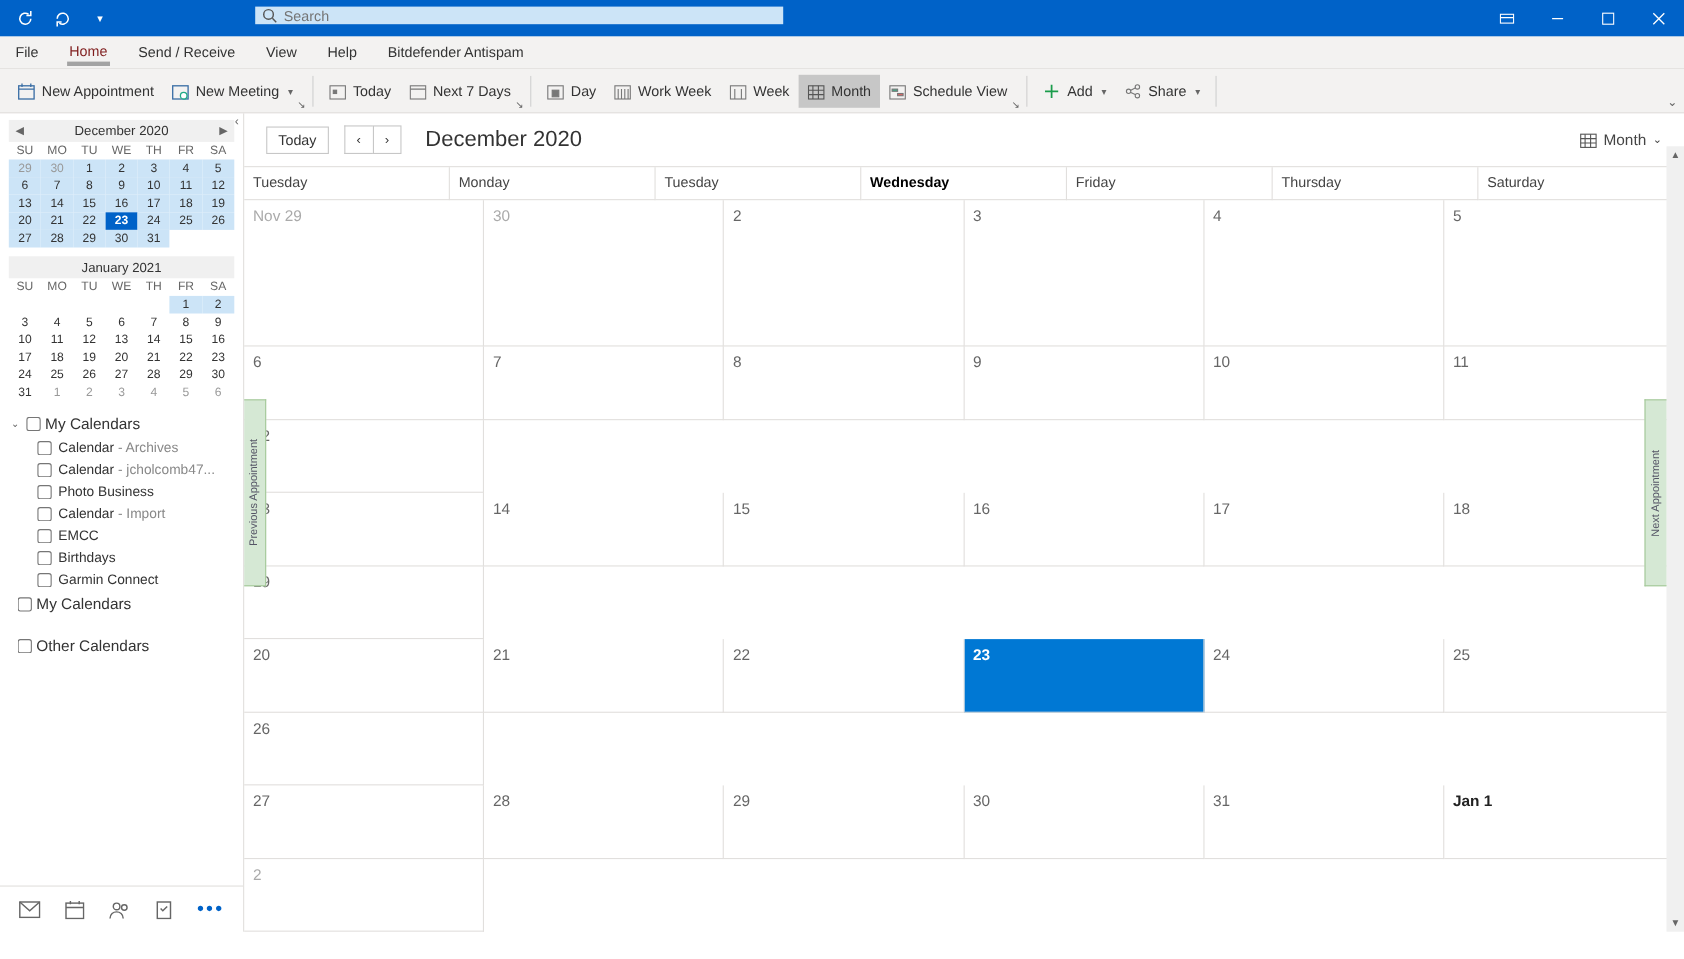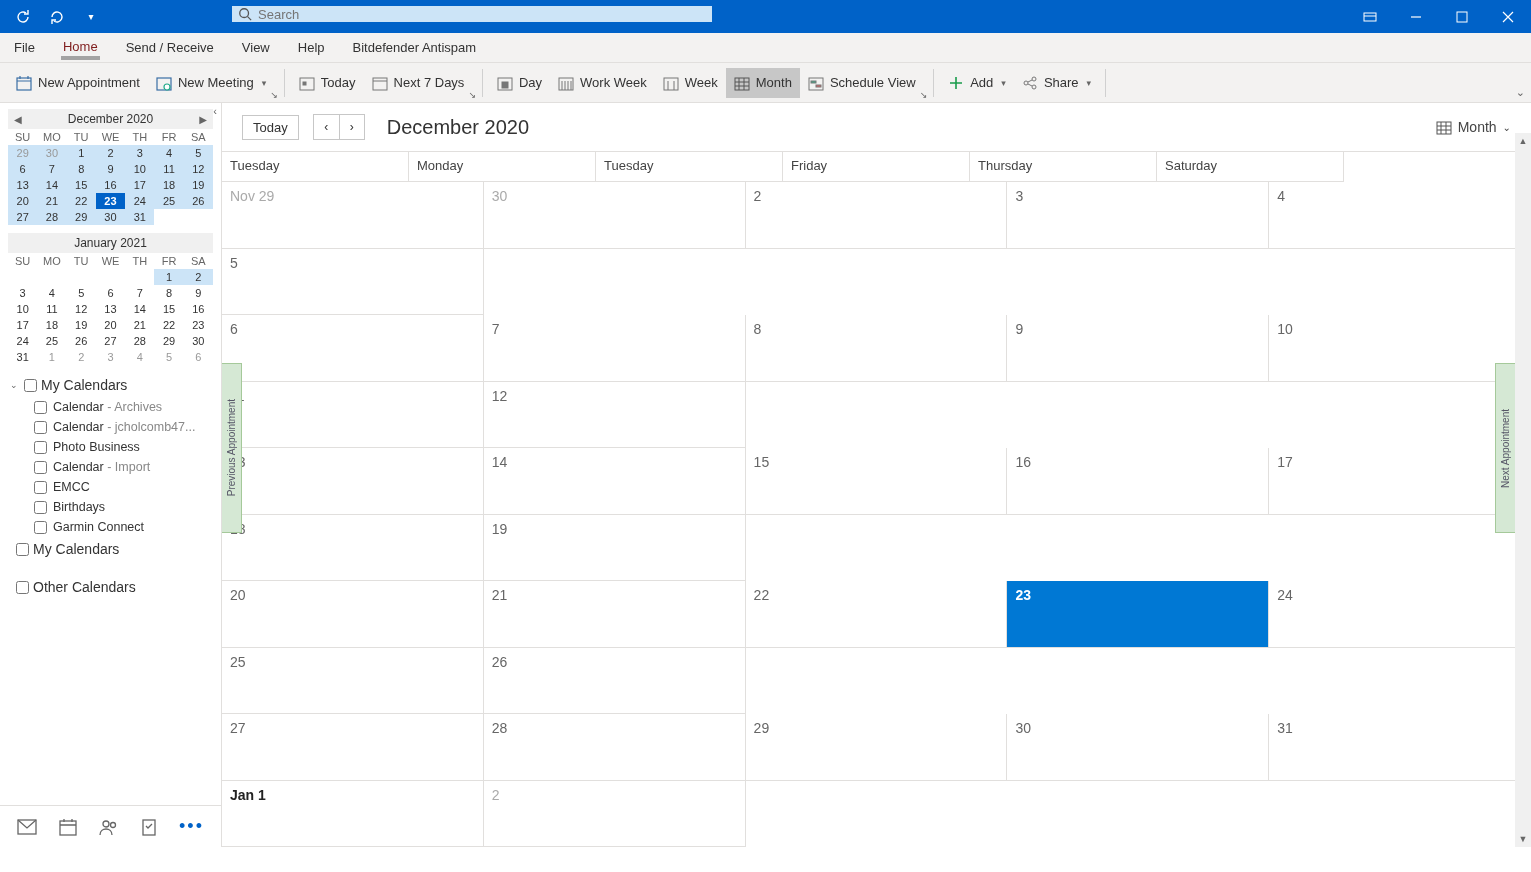--- a/index.html
+++ b/index.html
@@ -52,21 +52,21 @@
 .nav-btn { border:1px solid #c7c7c7; width:26px; height:26px; display:flex; align-items:center; justify-content:center; cursor:pointer; font-size:12px; }
 .nav-btn-group { display:flex; }
 .nav-btn-group .nav-btn:first-child { border-right:none;}
 .month-title { font-size:20px; color:#333; margin-left:8px; }
 .view-selector { margin-left:auto; display:flex; align-items:center; gap:6px; cursor:pointer; color:#444; font-size:14px;}
 .cal-grid-wrap { flex:1; display:flex; flex-direction:column; border-top:1px solid #e1dfdd; }
 .cal-dow-row { display:grid; grid-template-columns:repeat(7,1fr); height:30px; }
 .cal-dow-cell { border-right:1px solid #e1dfdd; border-bottom:1px solid #e1dfdd; padding:6px 8px; font-size:13px; color:#444; }
 .cal-dow-cell.bold { font-weight:600; color:#000; }
 .cal-weeks { flex:1; display:grid; grid-template-rows:repeat(5,1fr); }
-.cal-week { display:grid; grid-template-columns:repeat(5,1fr); }
+.cal-week { display:grid; grid-template-columns:repeat(6,1fr); }
 .cal-cell { border-right:1px solid #e1dfdd; border-bottom:1px solid #e1dfdd; padding:6px 8px; font-size:14px; color:#666; position:relative; cursor:pointer; }
 .cal-cell.other { color:#aaa; }
 .cal-cell.bold-date { font-weight:700; color:#222; }
 .cal-cell.today-cell { background:#0078d4; color:#fff; font-weight:700; }
 .side-tab { position:absolute; width:20px; height:170px; background:#d5e8d4; border:1px solid #a5c99a; display:flex; align-items:center; justify-content:center; font-size:10px; color:#556; cursor:pointer; top:260px; }
 .side-tab.left { left:0; border-left:none; }
 .side-tab.right { right:16px; border-right:none; }
 .side-tab span { writing-mode:vertical-rl; transform:rotate(180deg);}
 .scrollbar { position:absolute; right:0; top:30px; bottom:0; width:16px; background:#f0f0f0; display:flex; flex-direction:column; align-items:center; }
 .scroll-btn { width:16px; height:16px; display:flex; align-items:center; justify-content:center; font-size:9px; color:#666; cursor:pointer;}
@@ -461,20 +461,21 @@
           </svg>
         <span>Month</span>
         <span style="font-size:10px;">⌄</span>
       </div>
     </div>
     <div class="cal-grid-wrap">
       <div class="cal-dow-row" id="cal-dow">
           <div class="cal-dow-cell">Tuesday</div>
           <div class="cal-dow-cell">Monday</div>
           <div class="cal-dow-cell">Tuesday</div>
+          <div class="cal-dow-cell bold">Wednesday</div>
           <div class="cal-dow-cell">Friday</div>
           <div class="cal-dow-cell">Thursday</div>
           <div class="cal-dow-cell">Saturday</div>
         </div>
       <div class="cal-weeks" id="cal-weeks">
           <div class="cal-week">
             <div class="cal-cell other">Nov 29</div>
             <div class="cal-cell other">30</div>
             <div class="cal-cell">2</div>
             <div class="cal-cell">3</div>

